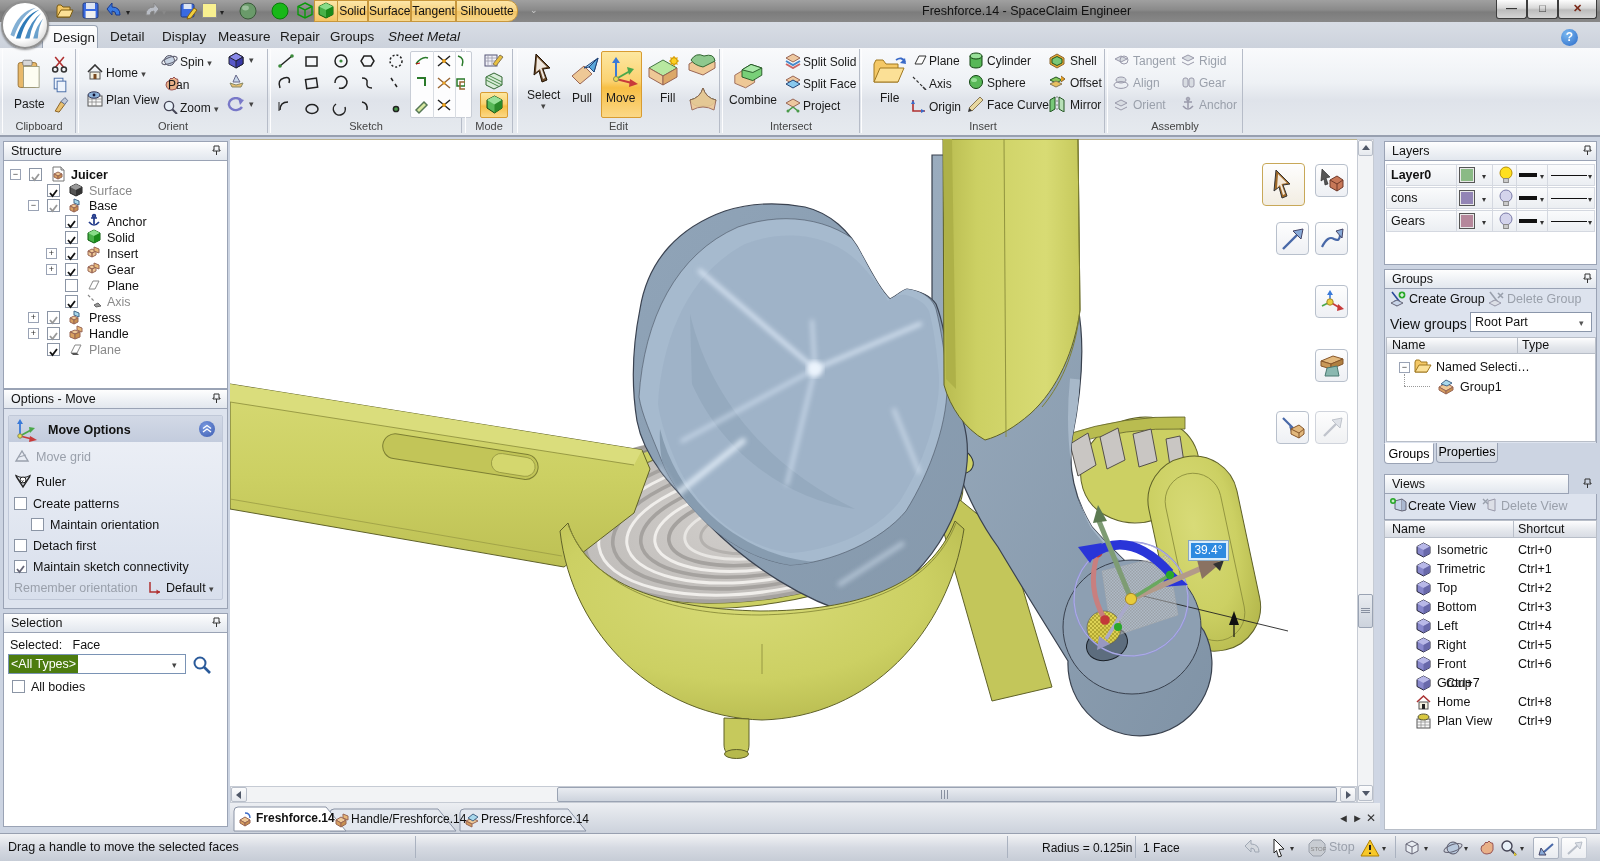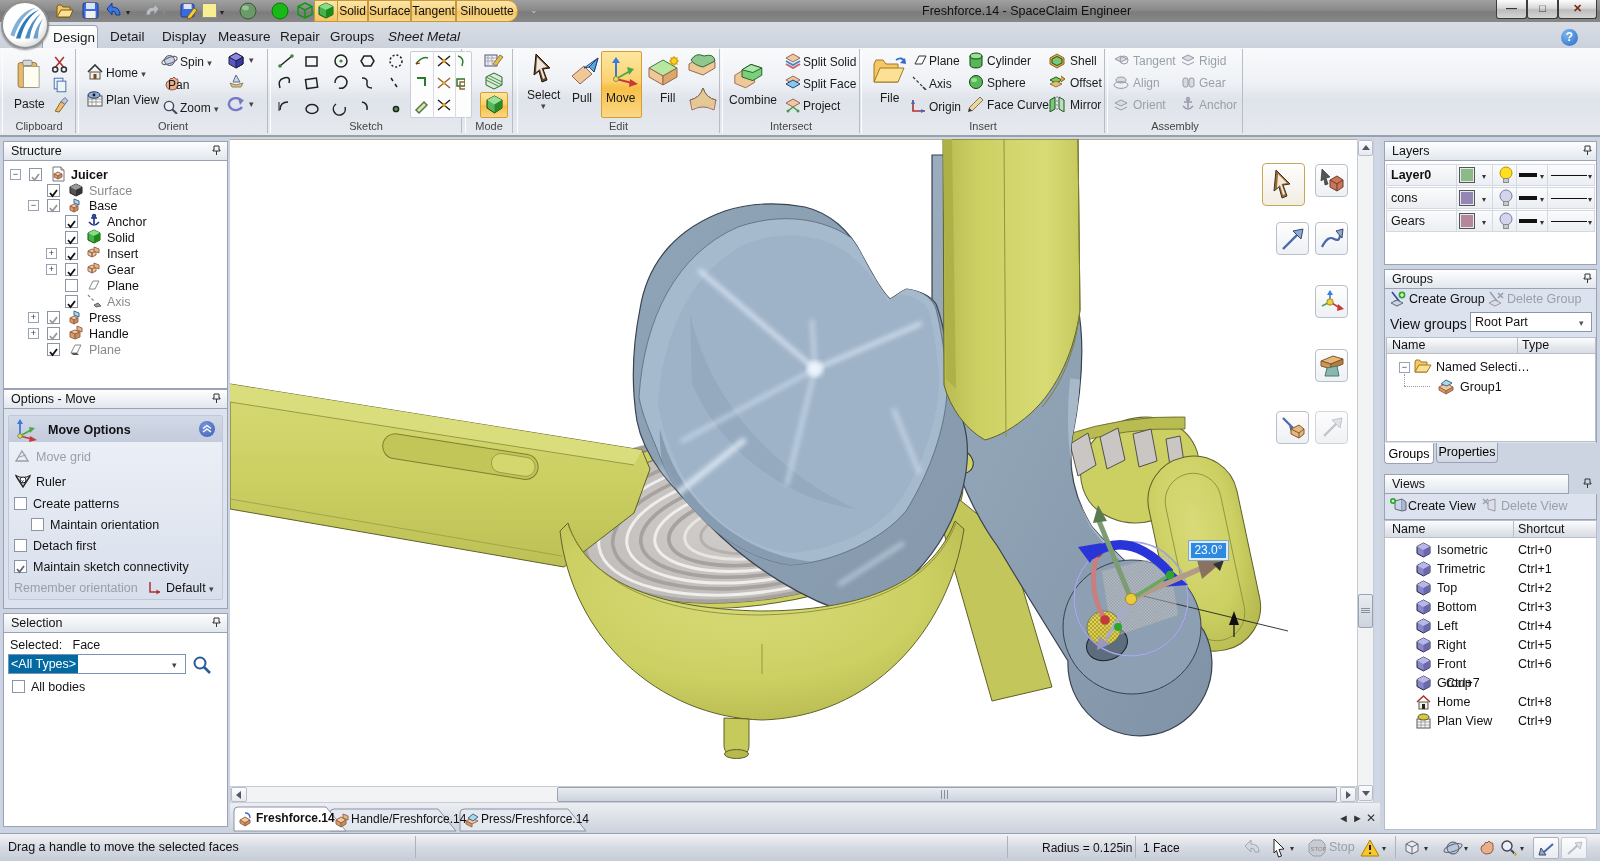--- a/index.html
+++ b/index.html
@@ -638,21 +638,21 @@
   </svg>
 <div class="t12 abs" style="left:166px;top:581px;">Default <span style="font-size:9px;color:#444;">▾</span></div>
 
 <div class="phead abs" style="left:3px;top:613px;width:225px;">Selection</div>
 <svg class="pin abs" style="left:212px;top:617px;" viewBox="0 0 9 11">
     <path d="M2 1 H7 V5 H8 V6 H1 V5 H2 Z M4.5 6 V10" stroke="#333" fill="none" stroke-width="1"></path>
   </svg>
 <div class="pbody abs" style="left:3px;top:633px;width:225px;height:194px;"></div>
 <div class="t12 abs" style="left:10px;top:638px;">Selected:&nbsp;&nbsp;&nbsp;Face</div>
 <div class="abs" style="left:8px;top:654px;width:178px;height:20px;background:#fff;border:1px solid #7a93b5;"></div>
-<div class="abs" style="left:9px;top:655px;height:18px;background:#0369a1;color:#fff;font-size:12.5px;line-height:18px;padding:0 2px;">&lt;All Types&gt;</div>
+<div class="abs" style="left:9px;top:655px;height:18px;background:#4d7c0f;color:#fff;font-size:12.5px;line-height:18px;padding:0 2px;">&lt;All Types&gt;</div>
 <div class="abs" style="left:172px;top:660px;font-size:9px;color:#444;">▾</div>
 <svg class="abs" style="left:192px;top:655px;" width="20" height="19" viewBox="0 0 20 19">
   <circle cx="8" cy="8" r="5.5" fill="none" stroke="#2a5a9a" stroke-width="2"></circle>
   <path d="M12 12 L18 18" stroke="#2a5a9a" stroke-width="2.6"></path>
 </svg>
 <div class="cb abs" style="left:12px;top:680px;"></div>
 <div class="t12 abs" style="left:31px;top:680px;">All bodies</div>
 <div id="rightdock" class="abs"></div>
 
 <div class="phead abs" style="left:1384px;top:141px;width:213px;">Layers</div>
@@ -1175,13 +1175,13 @@
   <path d="M15 3 L6 11" stroke="#4868a8" stroke-width="2"></path>
   <polygon points="8,14 1,14 3,7" fill="#88aad8" stroke="#446"></polygon>
 </svg>
 <div class="abs" style="left:1561px;top:837px;width:26px;height:22px;background:linear-gradient(#fdfdfd,#eceef2);border:1px solid #c4cad4;border-radius:2px;"></div>
 <svg class="abs" style="left:1566px;top:841px;" width="17" height="15" viewBox="0 0 17 15">
   <path d="M2 13 L12 4" stroke="#b8bec8" stroke-width="2"></path>
   <polygon points="9,2 16,1 14,8" fill="#dde1e8" stroke="#b8bec8"></polygon>
 </svg>
 
 <div class="abs" style="left:1188px;top:540px;width:41px;height:21px;background:#d9ecfa;border:1px solid #8aa8c0;"></div>
-<div class="abs" style="left:1191px;top:543px;width:35px;height:15px;background:#2e8ae0;color:#fff;font-size:12px;font-family:'Liberation Sans',sans-serif;line-height:15px;text-align:center;">23.0°</div>
+<div class="abs" style="left:1191px;top:543px;width:35px;height:15px;background:#2e8ae0;color:#fff;font-size:12px;font-family:'Liberation Sans',sans-serif;line-height:15px;text-align:center;">39.4°</div>
 
 </body></html>

